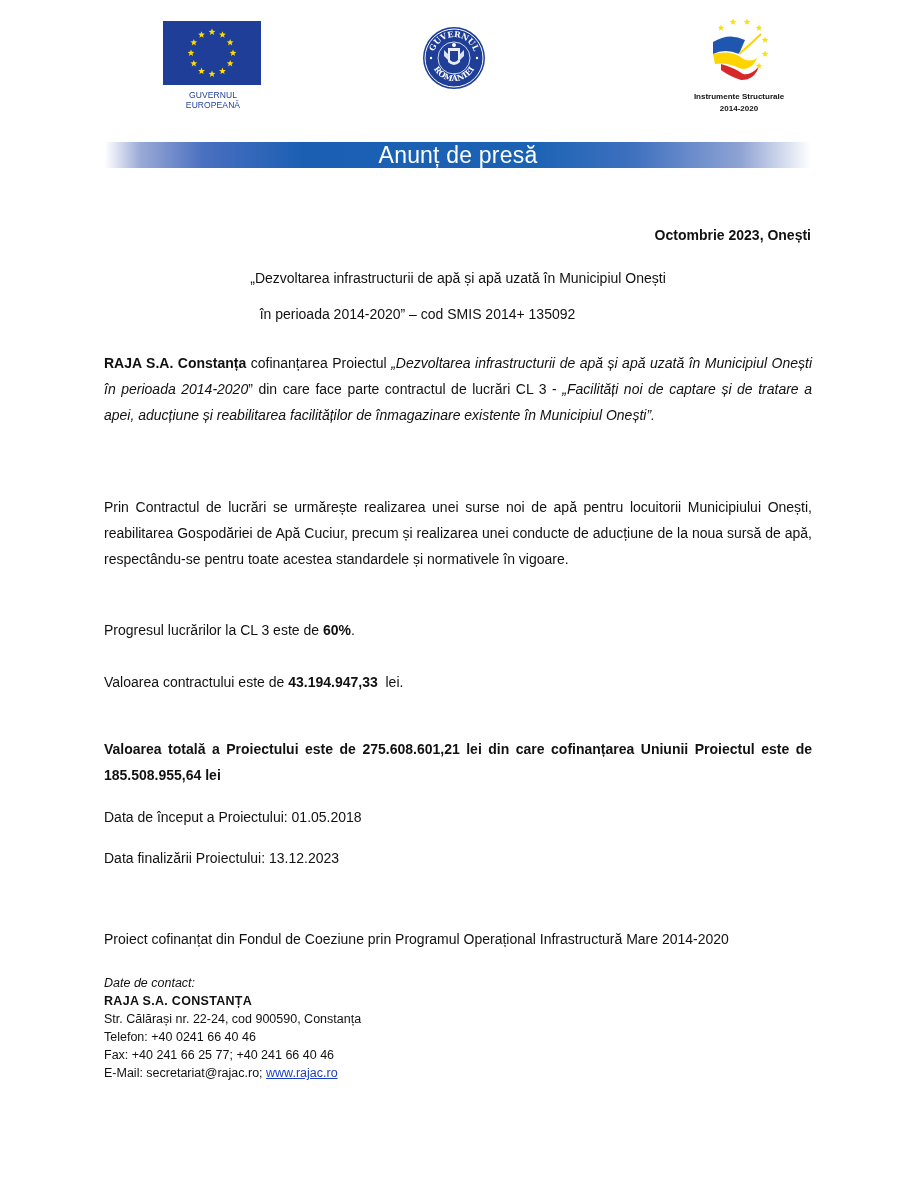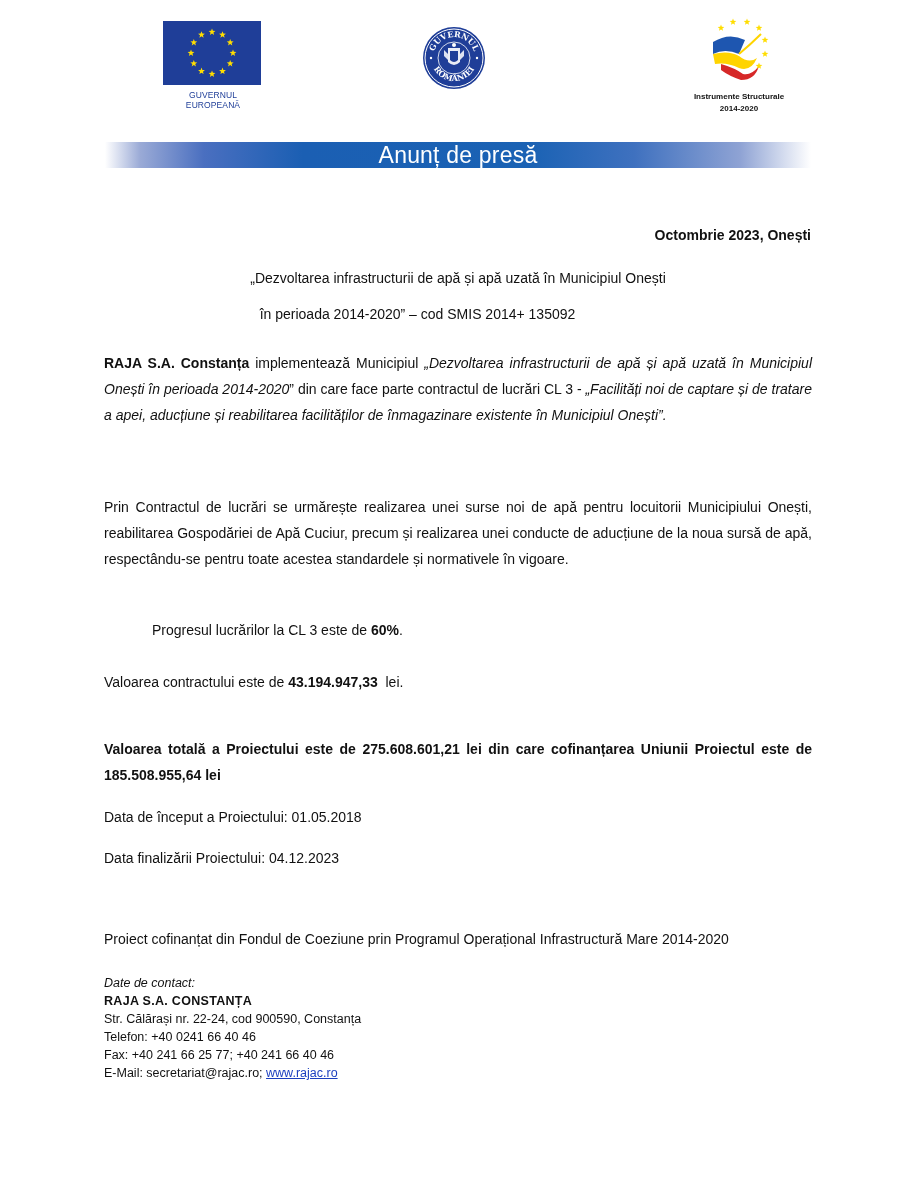--- a/index.html
+++ b/index.html
@@ -24,21 +24,21 @@
   }
   .banner-title { color: #ffffff; font-size: 23px; letter-spacing: 0.2px; }
 
   
   .date-line { right: 105px; top: 227px; font-size: 14px; font-weight: bold; }
   .title1 { left: 0; width: 916px; text-align: center; top: 270px; font-size: 14px; }
   .title2 { left: 0; width: 835px; text-align: center; top: 306px; font-size: 14px; }
   .para { left: 104px; width: 708px; font-size: 14px; line-height: 26px; text-align: justify; }
   .p1 { top: 350px; }
   .p2 { top: 494px; }
-  .p3 { top: 617px; margin-left: 48px; }
+  .p3 { top: 617px; }
   .p4 { top: 669px; }
   .p5 { top: 736px; font-weight: bold; }
   .p6 { top: 804px; }
   .p7 { top: 845px; }
   .p8 { top: 926px; }
   .contact { left: 104px; top: 974px; font-size: 12.5px; line-height: 18px; }
   .contact .lbl { font-style: italic; }
   .contact .org { font-weight: bold; letter-spacing: 0.3px; }
   a.link { color: #1c3fbf; text-decoration: underline; }
   b { font-weight: bold; }
@@ -112,39 +112,39 @@
 
 <div class="abs banner">
   <span class="banner-title">Anunț de presă</span>
 </div>
 
 <div class="abs date-line">Octombrie 2023, Onești</div>
 <div class="abs title1">„Dezvoltarea infrastructurii de apă și apă uzată în Municipiul Onești</div>
 <div class="abs title2">în perioada 2014-2020” – cod SMIS 2014+ 135092</div>
 
 <div class="abs para p1">
-  <b>RAJA S.A. Constanța</b><span> implementează Municipiul </span><i>„Dezvoltarea infrastructurii de apă și apă uzată în Municipiul Onești în perioada 2014-2020</i><span>” din care face parte contractul de lucrări CL 3 - </span><i>„Facilități noi de captare și de tratare a apei, aducțiune și reabilitarea facilităților de înmagazinare existente în Municipiul Onești”.</i>
+  <b>RAJA S.A. Constanța</b><span> cofinanțarea Proiectul </span><i>„Dezvoltarea infrastructurii de apă și apă uzată în Municipiul Onești în perioada 2014-2020</i><span>” din care face parte contractul de lucrări CL 3 - </span><i>„Facilități noi de captare și de tratare a apei, aducțiune și reabilitarea facilităților de înmagazinare existente în Municipiul Onești”.</i>
 </div>
 
 <div class="abs para p2">Prin Contractul de lucrări se urmărește realizarea unei surse noi de apă pentru locuitorii Municipiului Onești, reabilitarea Gospodăriei de Apă Cuciur, precum și realizarea unei conducte de aducțiune de la noua sursă de apă, respectându-se pentru toate acestea standardele și normativele în vigoare.</div>
 
 <div class="abs para p3">
   <span>Progresul lucrărilor la CL 3 este de </span><b>60%</b><span>.</span>
 </div>
 
 <div class="abs para p4">
   <span>Valoarea contractului este de </span><b>43.194.947,33</b><span style="white-space:pre">  lei.</span>
 </div>
 
 <div class="abs para p5">
   <span>Valoarea totală a Proiectului este de </span><span>275.608.601,21</span><span> lei din care cofinanțarea Uniunii Proiectul este de </span><span>185.508.955,64</span><span> lei</span>
 </div>
 
 <div class="abs para p6">Data de început a Proiectului: 01.05.2018</div>
-<div class="abs para p7">Data finalizării Proiectului: 04.12.2023</div>
+<div class="abs para p7">Data finalizării Proiectului: 13.12.2023</div>
 <div class="abs para p8">Proiect cofinanțat din Fondul de Coeziune prin Programul Operațional Infrastructură Mare 2014-2020</div>
 
 <div class="abs contact">
   <div class="lbl">Date de contact:</div>
   <div class="org">RAJA S.A. CONSTANȚA</div>
   <div>Str. Călărași nr. 22-24, cod 900590, Constanța</div>
   <div>Telefon: +40 0241 66 40 46</div>
   <div>Fax: +40 241 66 25 77; +40 241 66 40 46</div>
   <div><span>E-Mail: secretariat@rajac.ro; </span><a class="link" href="#">www.rajac.ro</a></div>
 </div>

